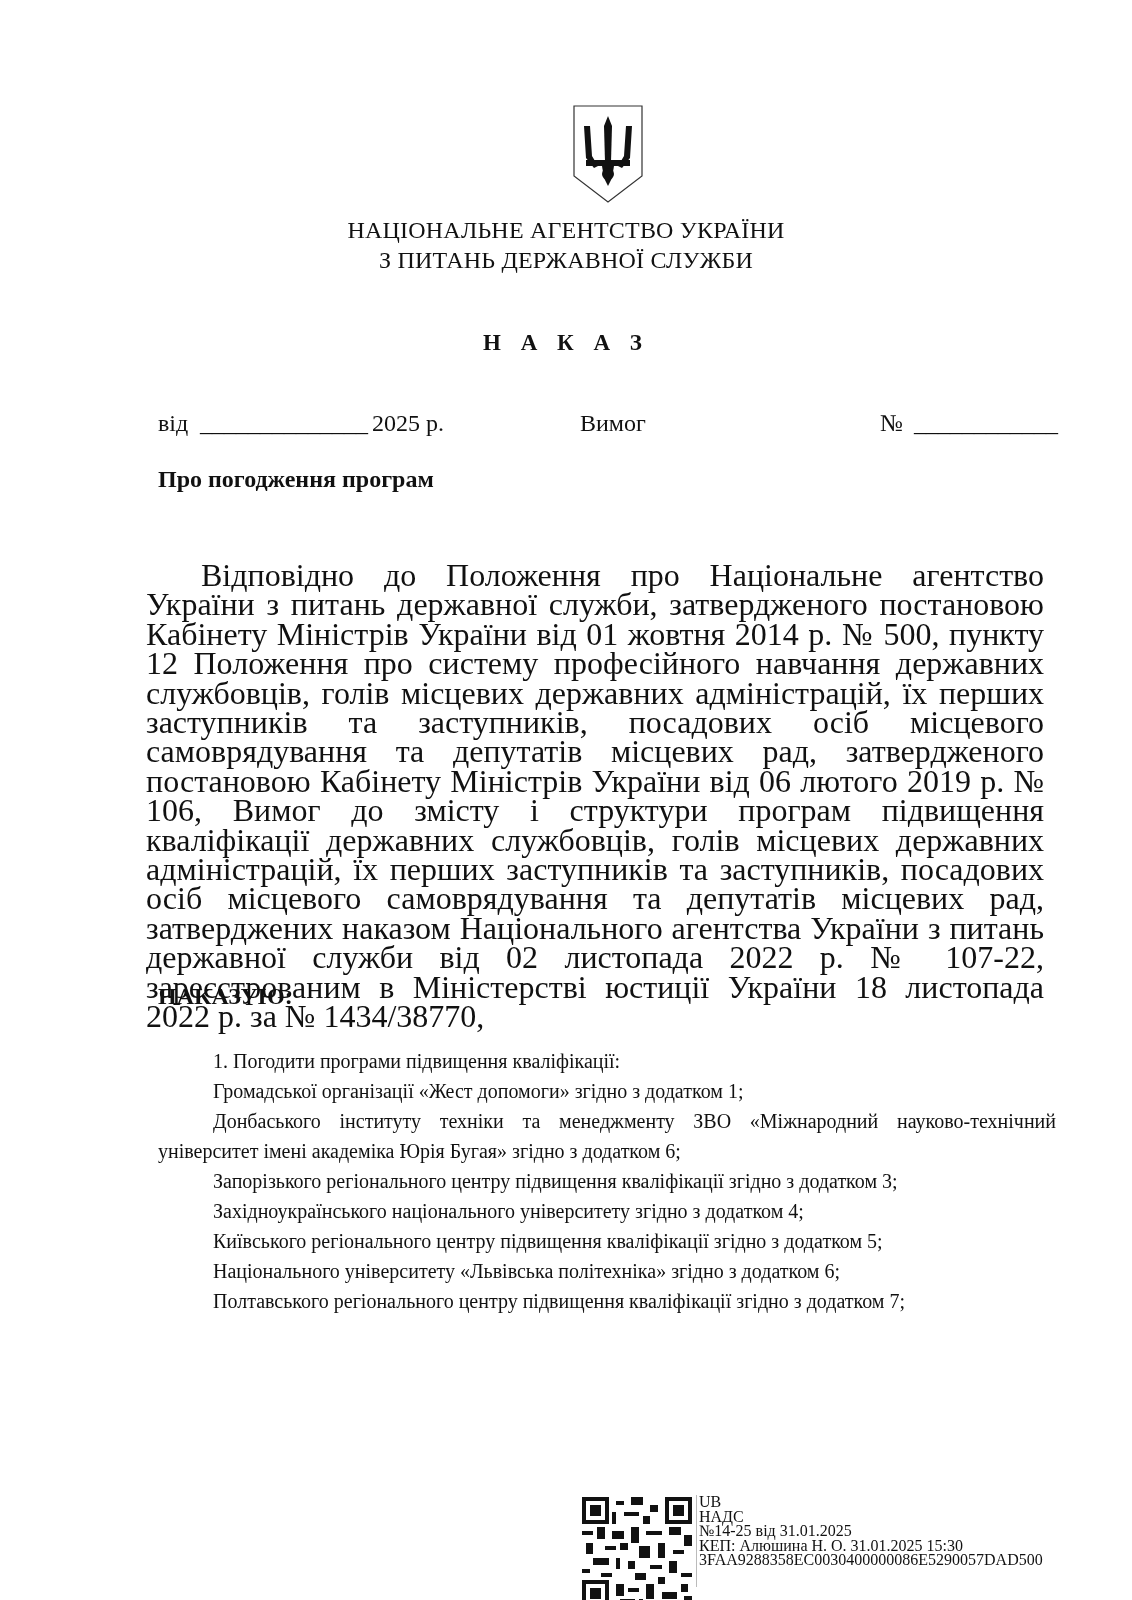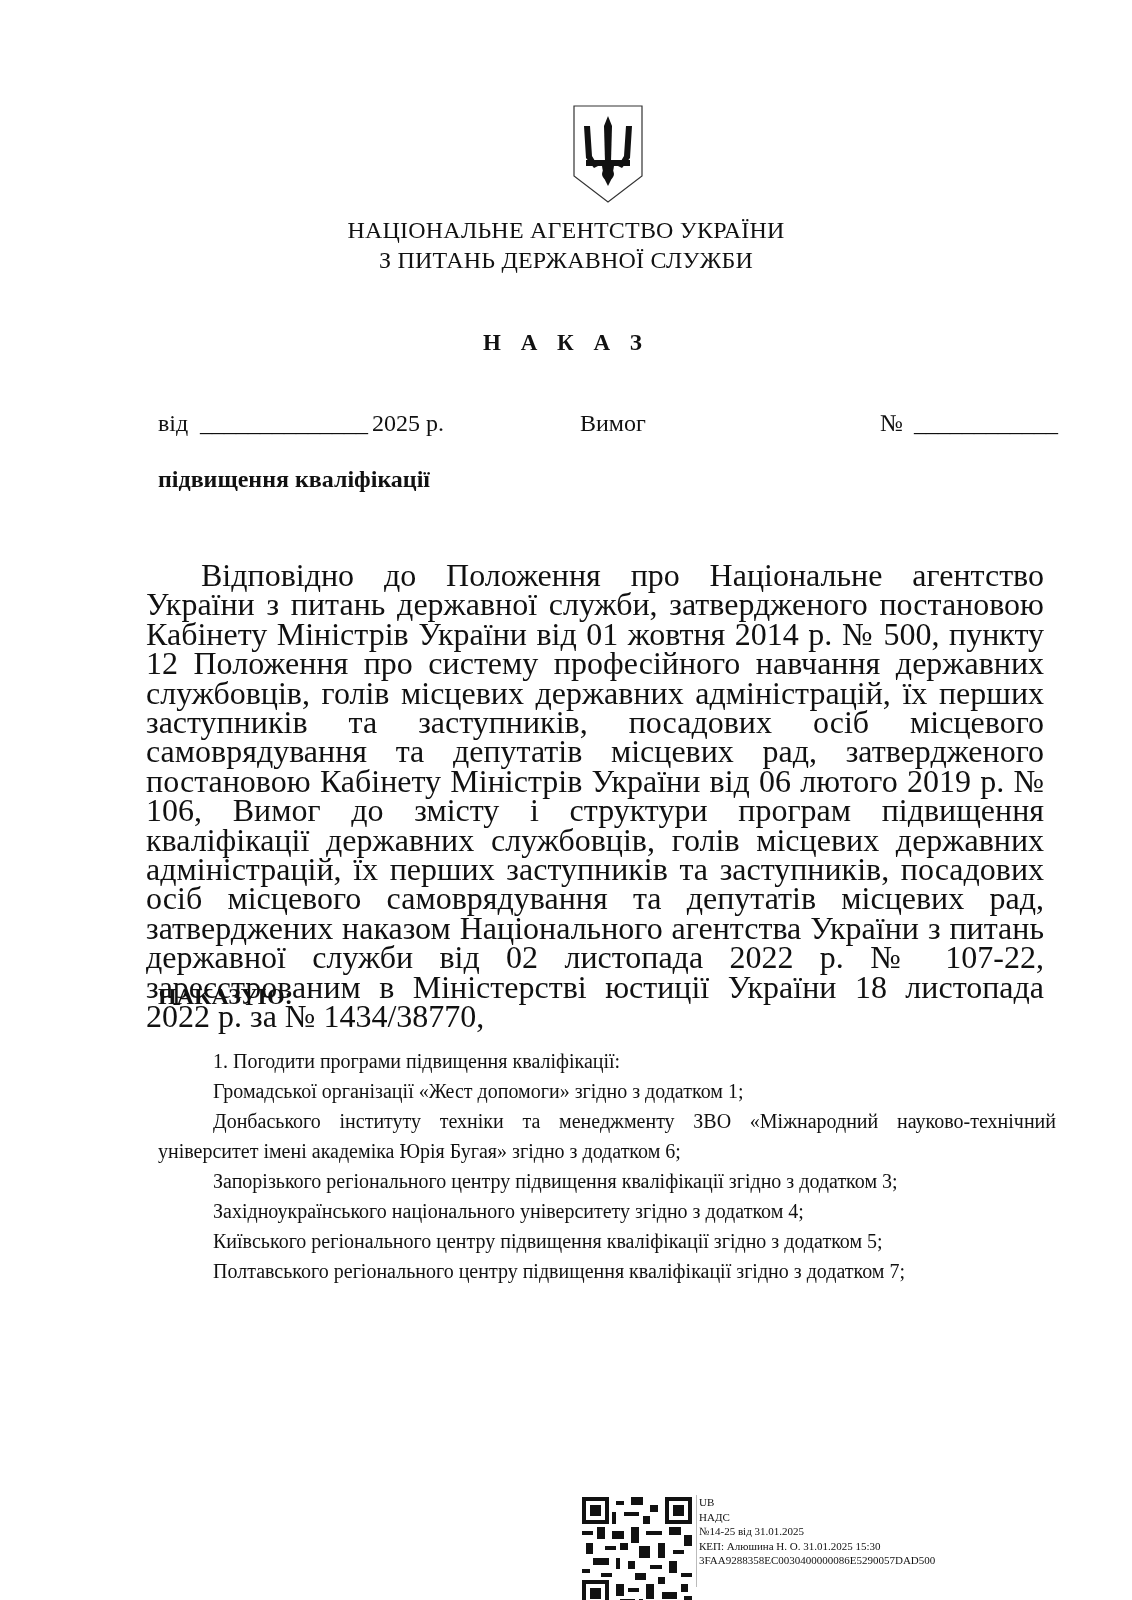--- a/index.html
+++ b/index.html
@@ -18,21 +18,21 @@
   .body { position: absolute; top: 561px; left: 146px; width: 898px; font-size: 32px; line-height: 29.4px;
           text-align: justify; font-family: Liberation Serif, serif; }
   .body p { margin: 0; text-indent: 55px; }
   .order-word { position: absolute; top: 983px; left: 158px; font-size: 24px; font-weight: bold; }
   .list { position: absolute; top: 1046px; left: 158px; width: 898px; font-size: 20px; line-height: 30px;
           text-align: justify; }
   .list p { margin: 0; text-indent: 55px; }
   .stamp { position: absolute; top: 1495px; left: 582px; width: 460px; height: 75px; }
   .qr { position: absolute; left: 0; top: 2px; width: 110px; height: 110px; }
   .stamp-divider { position: absolute; left: 114px; top: 0; width: 1px; height: 92px; background: #bbb; }
-  .stamp-text { position: absolute; left: 117px; top: 0; font-size: 11px; line-height: 14.5px; white-space: nowrap; }
+  .stamp-text { position: absolute; left: 117px; top: 0; font-size: 16px; line-height: 14.5px; white-space: nowrap; }
 </style>
 </head>
 <body>
 
 <div class="page">
 
   <svg class="emblem" viewBox="0 0 72 100">
     <path d="M2 2 H70 V72 L36 98 L2 72 Z" fill="none" stroke="#333" stroke-width="1.2"></path>
     <g fill="#111">
       <path d="M36 12 L40 22 L39 58 L33 58 L32 22 Z"></path>
@@ -54,36 +54,37 @@
   <div class="dateline">
     <span style="left:0">від</span>
     <span style="left:42px">______________</span>
     <span style="left:214px">2025 р.</span>
     <span style="left:422px">Вимог</span>
     <span style="left:722px">№</span>
     <span style="left:756px">____________</span>
   </div>
 
   <div class="subject">
-    <div>підвищення кваліфікації</div>
+    <div>Про погодження програм</div>
   </div>
 
   <div class="body">
     <p>Відповідно до Положення про Національне агентство України з питань державної служби, затвердженого постановою Кабінету Міністрів України від 01 жовтня 2014 р. № 500, пункту 12 Положення про систему професійного навчання державних службовців, голів місцевих державних адміністрацій, їх перших заступників та заступників, посадових осіб місцевого самоврядування та депутатів місцевих рад, затвердженого постановою Кабінету Міністрів України від 06 лютого 2019 р. № 106, Вимог до змісту і структури програм підвищення кваліфікації державних службовців, голів місцевих державних адміністрацій, їх перших заступників та заступників, посадових осіб місцевого самоврядування та депутатів місцевих рад, затверджених наказом Національного агентства України з питань державної служби від 02 листопада 2022 р. № 107-22, зареєстрованим в Міністерстві юстиції України 18 листопада 2022 р. за № 1434/38770,</p>
   </div>
 
   <div class="order-word">НАКАЗУЮ:</div>
 
   <div class="list">
     <p>1. Погодити програми підвищення кваліфікації:</p>
     <p>Громадської організації «Жест допомоги» згідно з додатком 1;</p>
     <p>Донбаського інституту техніки та менеджменту ЗВО «Міжнародний науково-технічний університет імені академіка Юрія Бугая» згідно з додатком 6;</p>
     <p>Запорізького регіонального центру підвищення кваліфікації згідно з додатком 3;</p>
     <p>Західноукраїнського національного університету згідно з додатком 4;</p>
     <p>Київського регіонального центру підвищення кваліфікації згідно з додатком 5;</p>
+    <p>Національного університету «Львівська політехніка» згідно з додатком 6;</p>
     <p>Полтавського регіонального центру підвищення кваліфікації згідно з додатком 7;</p>
   </div>
 
   <div class="stamp">
     <svg class="qr" viewBox="0 0 29 29" shape-rendering="crispEdges">
       <rect width="29" height="29" fill="#fff"></rect>
       <g fill="#111">
         <rect x="0" y="0" width="7" height="7"></rect>
           <rect x="1" y="1" width="5" height="5" fill="#fff"></rect>
           <rect x="2" y="2" width="3" height="3"></rect>

